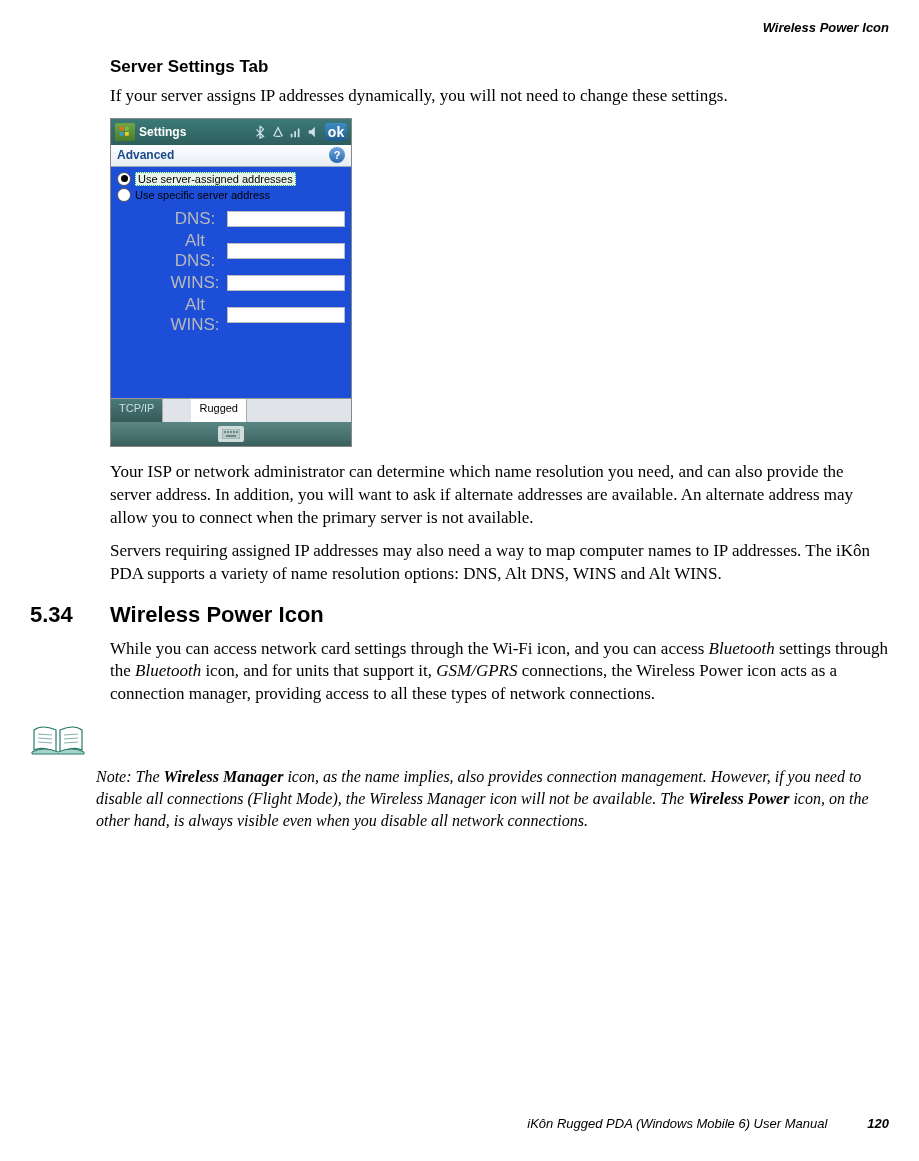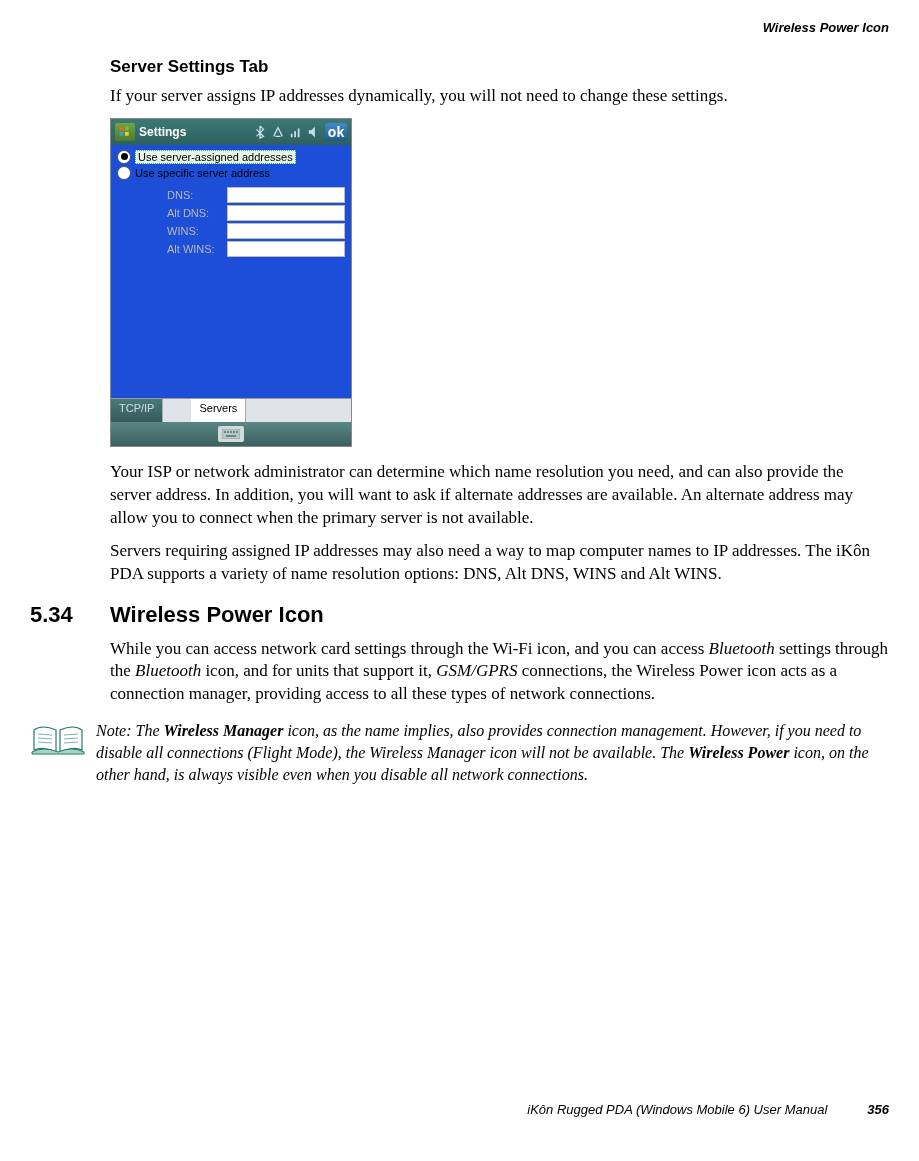--- a/index.html
+++ b/index.html
@@ -77,42 +77,42 @@
     color:#fff;display:flex;align-items:center;justify-content:center;font-size:11px;font-weight:bold;
   }
   .ss-body { flex:1; padding: 4px 6px; }
   .ss-radio-row { display:flex; align-items:center; gap:4px; padding:1px 0; }
   .ss-radio { width:14px;height:14px;border:1px solid #555;border-radius:50%;display:flex;align-items:center;justify-content:center;background:#fff; }
   .ss-radio.checked::after { content:''; width:7px;height:7px;background:#000;border-radius:50%; }
   .ss-radio-label { font-size: 11px; }
   .ss-radio-label.boxed { border:1px dotted #1a6; padding:0 2px; background:#e8f4ea;text-align:right; }
   .ss-fields { margin-top: 6px; }
   .ss-field-row { display:flex; align-items:center; justify-content:flex-end; gap:4px; margin-bottom:2px; }
-  .ss-field-label { color:#b8b8b8; font-size:11px; text-align:left; width:56px; }
+  .ss-field-label { color:#b8b8b8; font-size:17px; text-align:center; width:56px; }
   .ss-field-input { width: 118px; height:16px; border:1px solid #bbb; background:#fff; }
   .ss-bottom-tabs { height:24px; display:flex; border-top:1px solid #999; background:#e0e4e8;gap:28px; }
   .ss-btab { padding:3px 8px; font-size:11px; border-right:1px solid #aaa; }
   .ss-btab.inactive { background:linear-gradient(#4a7a78,#355a58); color:#cde; }
   .ss-btab.active { background:#fff; color:#000; }
   .ss-softkey { height:24px; background:linear-gradient(#5a8785,#3a605e); display:flex; align-items:center; justify-content:center; }
   .ss-kbd { width:26px;height:16px;background:#d0dcdb;border-radius:2px;display:flex;align-items:center;justify-content:center; }
   .section-row { display:flex; align-items:flex-start; margin-top: 16px; margin-bottom: 10px; }
   .section-num {
     font-family: 'Trebuchet MS', Verdana, sans-serif;
     font-weight: bold; font-size: 22px; width: 80px; flex-shrink:0;
   }
   .section-title {
     font-family: 'Trebuchet MS', Verdana, sans-serif;
     font-weight: bold; font-size: 22px;
   }
   .note-block { display:flex; gap:10px; margin-top: 14px; margin-left: 0; }
   .note-icon { width: 56px; flex-shrink:0; padding-top:2px; }
-  .note-text { font-style: italic; font-size: 16px; line-height:1.35; }
+  .note-text { font-style: italic; font-size: 16px; line-height:1.35;margin-top:46px; }
   .footer {
-    position: absolute; bottom: 44px; left: 30px; right: 30px;
+    position: absolute; bottom: 30px; left: 30px; right: 30px;
     display:flex; justify-content:flex-end; gap: 40px;
     font-family: 'Trebuchet MS', Verdana, sans-serif;
     font-style: italic; font-size: 13px; align-items: center;
   }
   .footer-page { font-weight: bold; font-style: italic; }
 </style>
 </head>
 <body>
 
 <div class="header-right">
@@ -146,20 +146,24 @@
             <rect x="2" y="10" width="2" height="4" fill="#cde"></rect>
             <rect x="6" y="7" width="2" height="7" fill="#cde"></rect>
             <rect x="10" y="4" width="2" height="10" fill="#cde"></rect>
           </svg>
         <svg class="ss-tray-icon" viewBox="0 0 16 16">
             <path d="M2 6 L5 6 L9 2 L9 14 L5 10 L2 10 Z" fill="#cde"></path>
           </svg>
       </div>
       <div class="ss-ok">ok</div>
     </div>
+    <div class="ss-tab-hdr">
+      <span>Advanced</span>
+      <div class="ss-help">?</div>
+    </div>
     <div class="ss-body">
       <div class="ss-radio-row">
         <div class="ss-radio checked"></div>
         <span class="ss-radio-label boxed">Use server-assigned addresses</span>
       </div>
       <div class="ss-radio-row">
         <div class="ss-radio"></div>
         <span class="ss-radio-label">Use specific server address</span>
       </div>
       <div class="ss-fields">
@@ -176,21 +180,21 @@
           <div class="ss-field-input"></div>
         </div>
         <div class="ss-field-row">
           <span class="ss-field-label">Alt WINS:</span>
           <div class="ss-field-input"></div>
         </div>
       </div>
     </div>
     <div class="ss-bottom-tabs">
       <div class="ss-btab inactive">TCP/IP</div>
-      <div class="ss-btab active">Servers</div>
+      <div class="ss-btab active">Rugged</div>
     </div>
     <div class="ss-softkey">
       <div class="ss-kbd">
         <svg width="18" height="10" viewBox="0 0 18 10">
             <rect x="0" y="0" width="18" height="10" rx="1" fill="#b8c8c6" stroke="#6a8886" stroke-width="0.5"></rect>
             <rect x="2" y="2" width="2" height="2" fill="#6a8886"></rect>
             <rect x="5" y="2" width="2" height="2" fill="#6a8886"></rect>
             <rect x="8" y="2" width="2" height="2" fill="#6a8886"></rect>
             <rect x="11" y="2" width="2" height="2" fill="#6a8886"></rect>
             <rect x="14" y="2" width="2" height="2" fill="#6a8886"></rect>
@@ -229,14 +233,14 @@
       <line x1="34" y1="21" x2="48" y2="20" stroke="#2a7a6a" stroke-width="0.6"></line>
     </svg>
   </div>
   <div class="note-text">
     <span>Note: </span><span>The </span><b>Wireless Manager</b><span> icon, as the name implies, also provides connection management. However, if you need to disable all connections (Flight Mode), the Wireless Manager icon will not be available. The </span><b>Wireless Power</b><span> icon, on the other hand, is always visible even when you disable all network connections.</span>
   </div>
 </div>
 
 <div class="footer">
   <span>iKôn Rugged PDA (Windows Mobile 6) User Manual</span>
-  <span class="footer-page">356</span>
+  <span class="footer-page">120</span>
 </div>
 
 </body></html>

